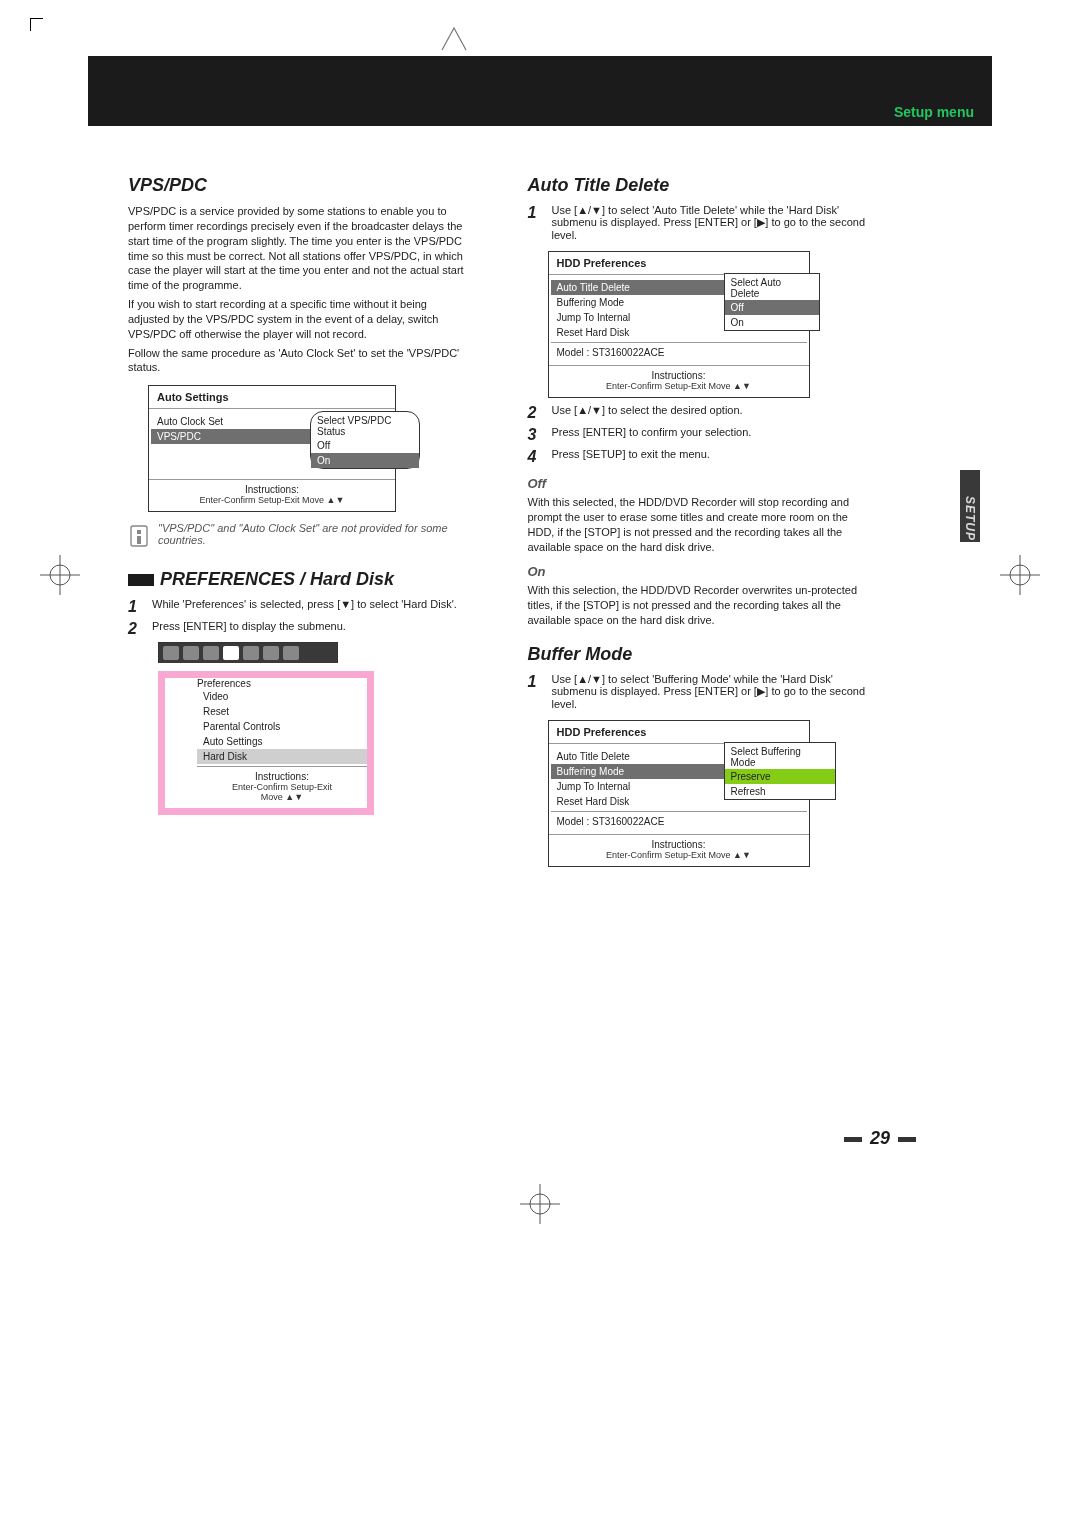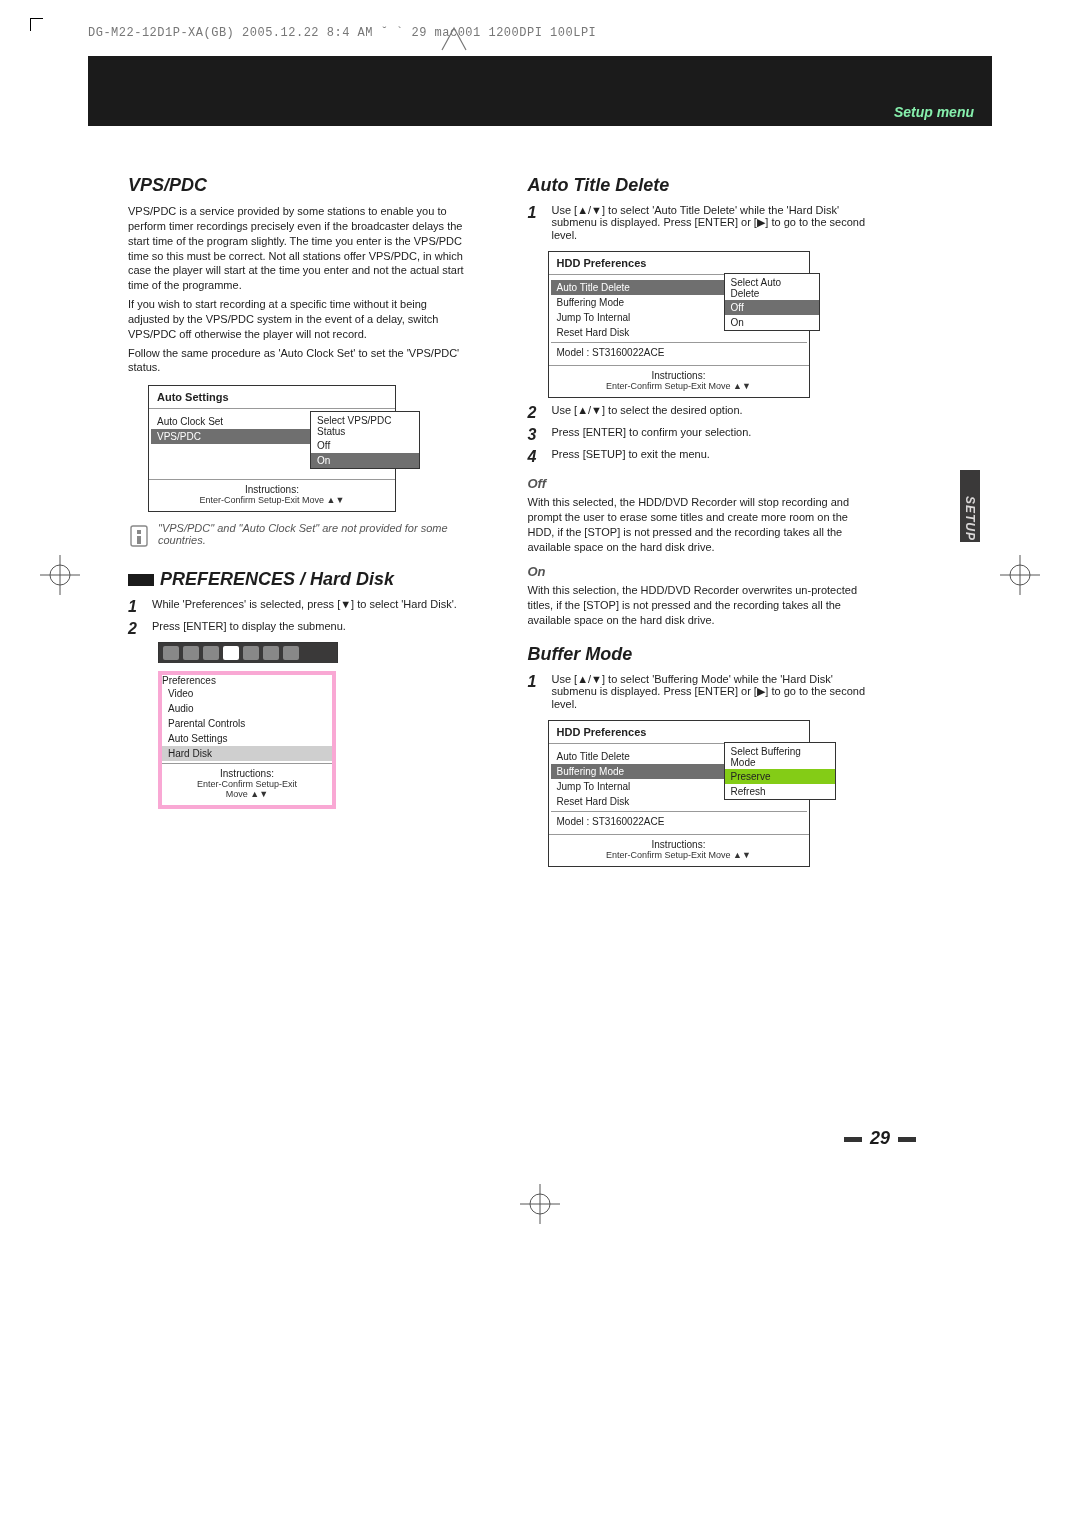--- a/index.html
+++ b/index.html
@@ -36,22 +36,21 @@
   .black-band {
     position: absolute;
     left: 88px; right: 88px; top: 56px;
     height: 70px;
     background: #1b1b1b;
   }
   .black-band .setup-menu {
     position:absolute;
     right: 18px;
     bottom: 6px;
-    color: #86efac;
-    font-style: italic;
+    color: #22c55e;
     font-weight: bold;
     font-size: 14px;
   }
   .content {
     position: absolute;
     left: 128px; top: 175px;
     width: 740px;
     display: flex;
     gap: 59px;
   }
@@ -108,23 +107,24 @@
     border:1px solid #333;
     background:#fff;
     font-size:10px;
   }
   .popup .pop-title { padding:3px 6px 1px 6px; }
   .popup .pop-item { padding:2px 6px; }
   .popup .pop-item.sel { background:#6f6f6f; color:#fff; }
   .popup .pop-item.mid { background:#84cc16; }
   .prefs-box {
     width: 170px;
-    border:4px solid #f9a8d4;
+    border:7px solid #f9a8d4;
     margin: 8px 0 0 30px;
     font-size:10px;
+    padding-left:32px;
   }
   .prefs-iconbar {
     width:170px; height:20px;
     background:#3a3939;
     margin-left:30px;
     border:1px solid #333;
     border-bottom:none;
     display:flex; align-items:center; padding:0 4px;
     gap:4px;
   }
@@ -176,21 +176,20 @@
   .reg-mark svg{ width:40px; height:40px;}
   .ui-wrap { position:relative; }
 </style>
 </head>
 <body>
 
 <div class="page">
 
   <div class="crop-mark-tl"></div>
 
-  <div class="header-strip">DG-M22-12D1P-XA(GB)  2005.12.22 8:4 AM  ˘  ` 29   mac001  1200DPI 100LPI</div>
 
   <div class="fold-mark">
     <svg viewBox="0 0 28 28">
         <path d="M2 26 L14 4 L26 26" fill="none" stroke="#777" stroke-width="1.2"></path>
       </svg>
   </div>
 
   <div class="black-band">
     <div class="setup-menu">Setup menu</div>
   </div>
@@ -221,21 +220,21 @@
               <span></span>
             </div>
             <div style="height:30px"></div>
           </div>
           <div class="ui-sep"></div>
           <div class="ui-instr">
             <div>Instructions:</div>
             <div class="tiny">Enter-Confirm  Setup-Exit  Move ▲▼</div>
           </div>
         </div>
-        <div class="popup" style="left:182px; top:26px; width:108px;">
+        <div class="popup" style="left:182px; top:26px; width:108px;border-radius:13px;">
           <div class="pop-title">Select VPS/PDC Status</div>
           <div class="pop-item">Off</div>
           <div class="pop-item sel">On</div>
         </div>
       </div>
 
       <div class="note-row">
         <div class="note-icon">
           <svg viewBox="0 0 22 28">
               <rect x="3" y="4" width="16" height="20" rx="2" fill="none" stroke="#888" stroke-width="1.4"></rect>
@@ -268,21 +267,21 @@
         <div class="ic"></div>
         <div class="ic"></div>
       </div>
       <div class="prefs-box">
         <div class="ui-title">Preferences</div>
         <div class="ui-body">
           <div class="ui-row">
               <span>Video</span>
             </div>
           <div class="ui-row">
-              <span>Audio</span>
+              <span>Reset</span>
             </div>
           <div class="ui-row">
               <span>Parental Controls</span>
             </div>
           <div class="ui-row">
               <span>Auto Settings</span>
             </div>
           <div class="ui-row mid">
               <span>Hard Disk</span>
             </div>

